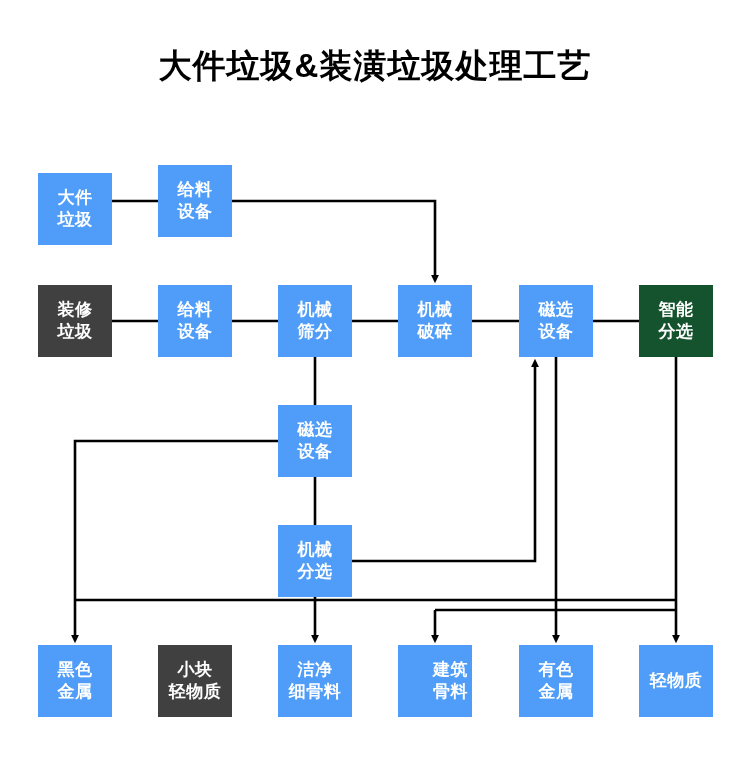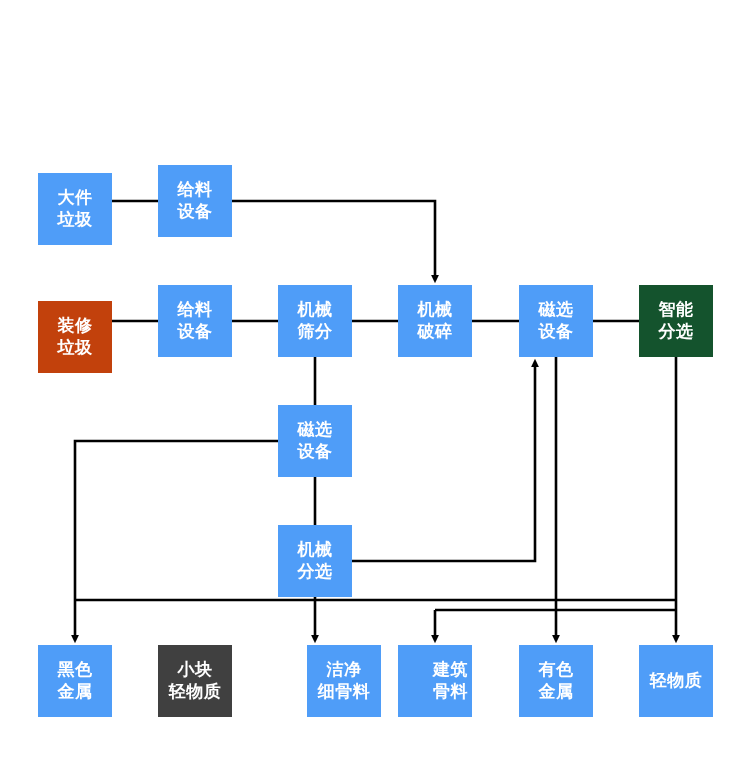--- a/index.html
+++ b/index.html
@@ -31,20 +31,21 @@
     box-sizing:border-box;
     z-index:2;
   }
   .node .ln{display:block;white-space:nowrap;}
 </style>
 </head>
 <body>
 
 <div id="canvas">
 
+  <div id="title">大件垃圾&amp;装潢垃圾处理工艺</div>
 
   <svg id="edges" viewBox="0 0 750 771" xmlns="http://www.w3.org/2000/svg">
     <defs>
       <marker id="ah" markerWidth="9" markerHeight="9" refX="4.2" refY="4" orient="auto" markerUnits="userSpaceOnUse">
         <path d="M0,0 L8.4,4 L0,8 z" fill="#000000"></path>
       </marker>
     </defs>
     <g fill="none" stroke="#000000" stroke-width="2.6" stroke-linecap="butt" stroke-linejoin="miter">
 
       <path d="M112,201 L158,201"></path>
@@ -81,21 +82,21 @@
 
   <div id="nodes">
       <div class="node" style="left: 38px; top: 173px; background: rgb(79, 157, 248); color: rgb(255, 255, 255);">
         <span class="ln">大件</span>
         <span class="ln">垃圾</span>
       </div>
       <div class="node" style="left: 158px; top: 165px; background: rgb(79, 157, 248); color: rgb(255, 255, 255);">
         <span class="ln">给料</span>
         <span class="ln">设备</span>
       </div>
-      <div class="node" style="left: 38px; top: 301px; background: #c2410c; color: rgb(255, 255, 255);">
+      <div class="node" style="left: 38px; top: 285px; background: #404040; color: rgb(255, 255, 255);">
         <span class="ln">装修</span>
         <span class="ln">垃圾</span>
       </div>
       <div class="node" style="left: 158px; top: 285px; background: rgb(79, 157, 248); color: rgb(255, 255, 255);">
         <span class="ln">给料</span>
         <span class="ln">设备</span>
       </div>
       <div class="node" style="left: 278px; top: 285px; background: rgb(79, 157, 248); color: rgb(255, 255, 255);">
         <span class="ln">机械</span>
         <span class="ln">筛分</span>
@@ -121,21 +122,21 @@
         <span class="ln">分选</span>
       </div>
       <div class="node" style="left: 38px; top: 645px; background: rgb(79, 157, 248); color: rgb(255, 255, 255);">
         <span class="ln">黑色</span>
         <span class="ln">金属</span>
       </div>
       <div class="node" style="left: 158px; top: 645px; background: #404040; color: rgb(255, 255, 255);">
         <span class="ln">小块</span>
         <span class="ln">轻物质</span>
       </div>
-      <div class="node" style="left: 278px; top: 645px; background: rgb(79, 157, 248); color: rgb(255, 255, 255); margin-left: 29px;">
+      <div class="node" style="left: 278px; top: 645px; background: rgb(79, 157, 248); color: rgb(255, 255, 255);">
         <span class="ln">洁净</span>
         <span class="ln">细骨料</span>
       </div>
       <div class="node" style="left: 398px; top: 645px; background: rgb(79, 157, 248); color: rgb(255, 255, 255); padding-left: 31px;">
         <span class="ln">建筑</span>
         <span class="ln">骨料</span>
       </div>
       <div class="node" style="left: 519px; top: 645px; background: rgb(79, 157, 248); color: rgb(255, 255, 255); align-items: center;">
         <span class="ln">有色</span>
         <span class="ln">金属</span>

